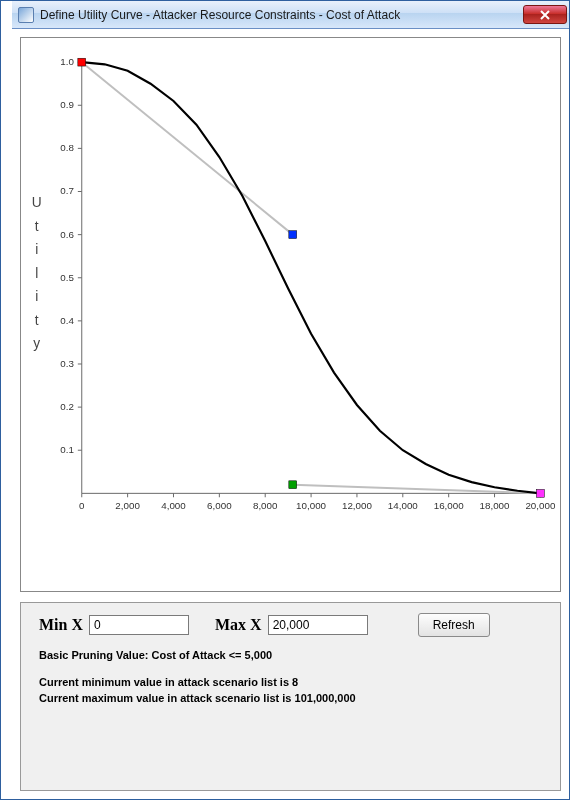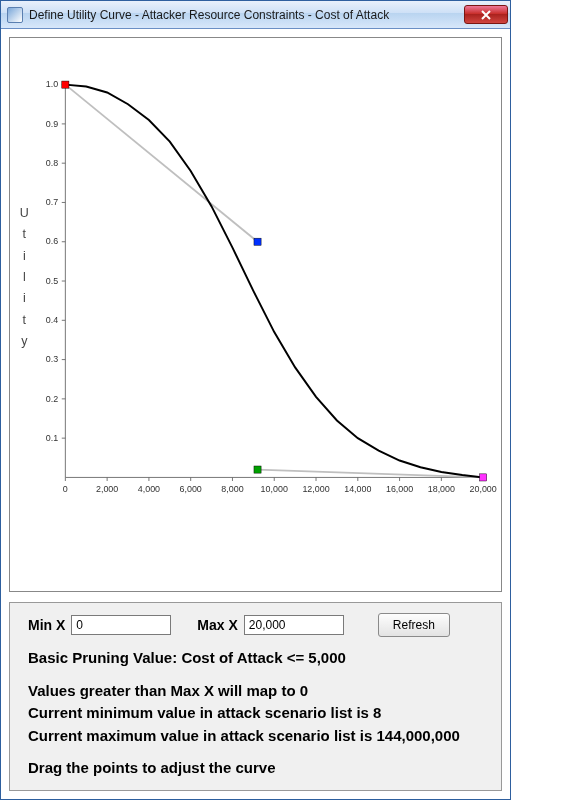--- a/index.html
+++ b/index.html
@@ -5,25 +5,26 @@
   * { box-sizing: border-box; }
   html, body {
     margin: 0; padding: 0;
     width: 570px; height: 800px;
     font-family: "Segoe UI", Tahoma, sans-serif;
     font-size: 12px;
     background: #fff;
     overflow: hidden;
   }
   .window {
-    width: 511px; height: 800px;
+    width: 570px; height: 800px;
     border: 1px solid #2e5f9e;
     background: #fff;
     display: flex;
     flex-direction: column;
+    padding-left: 11px;
   }
   .titlebar {
     height: 28px;
     background: linear-gradient(to bottom, #e8f0fb 0%, #cde0f6 45%, #b9d4f0 46%, #d7e7fa 100%);
     display: flex;
     align-items: center;
     padding: 0 2px 0 6px;
     border-bottom: 1px solid #6a8fc5;
   }
   .titlebar .app-icon {
@@ -77,22 +78,23 @@
     flex-direction: column;
   }
   .row-inputs {
     display: flex;
     align-items: center;
     gap: 6px;
     margin-bottom: 10px;
   }
   .row-inputs .lbl {
     font-weight: bold;
-    font-size: 14px;
+    font-size: 16px;
     margin-left: 20px;
+    font-family: Liberation Serif, serif;
   }
   .row-inputs .lbl.first { margin-left: 4px; }
   .row-inputs input[type=text] {
     width: 100px;
     height: 20px;
     border: 1px solid #7a7a7a;
     padding: 1px 4px;
     font-size: 12px;
     background: #fff;
   }
@@ -101,25 +103,25 @@
     padding: 0 14px;
     background: linear-gradient(to bottom, #fdfdfd, #e3e3e3);
     border: 1px solid #8a8a8a;
     border-radius: 3px;
     font-size: 12px;
     cursor: pointer;
     display: inline-flex;
     align-items: center;
     justify-content: center;
   }
-  .refresh-btn { margin-left: 28px; }
+  .refresh-btn { margin-left: 44px; }
 
   .info-text {
     font-weight: bold;
-    font-size: 15px;
+    font-size: 11px;
     line-height: 1.5;
     color: #000;
     padding-left: 4px;
   }
   .info-text p { margin: 0; }
   .info-text .gap { height: 10px; }
 
   .button-row {
     display: flex;
     justify-content: center;
@@ -214,23 +216,21 @@
         <span class="lbl first">Min X</span>
         <input type="text" value="0" style="">
         <span class="lbl">Max X</span>
         <input type="text" value="20,000" style="">
         <button class="btn refresh-btn">Refresh</button>
       </div>
 
       <div class="info-text">
         <p>Basic Pruning Value: Cost of Attack &lt;= 5,000</p>
         <div class="gap"></div>
-        <p>Values greater than Max X will map to 0</p>
         <p>Current minimum value in attack scenario list is 8</p>
-        <p>Current maximum value in attack scenario list is 144,000,000</p>
+        <p>Current maximum value in attack scenario list is 101,000,000</p>
         <div class="gap"></div>
-        <p>Drag the points to adjust the curve</p>
       </div>
 
     </div>
 
   </div>
 </div>
 
 </body></html>

